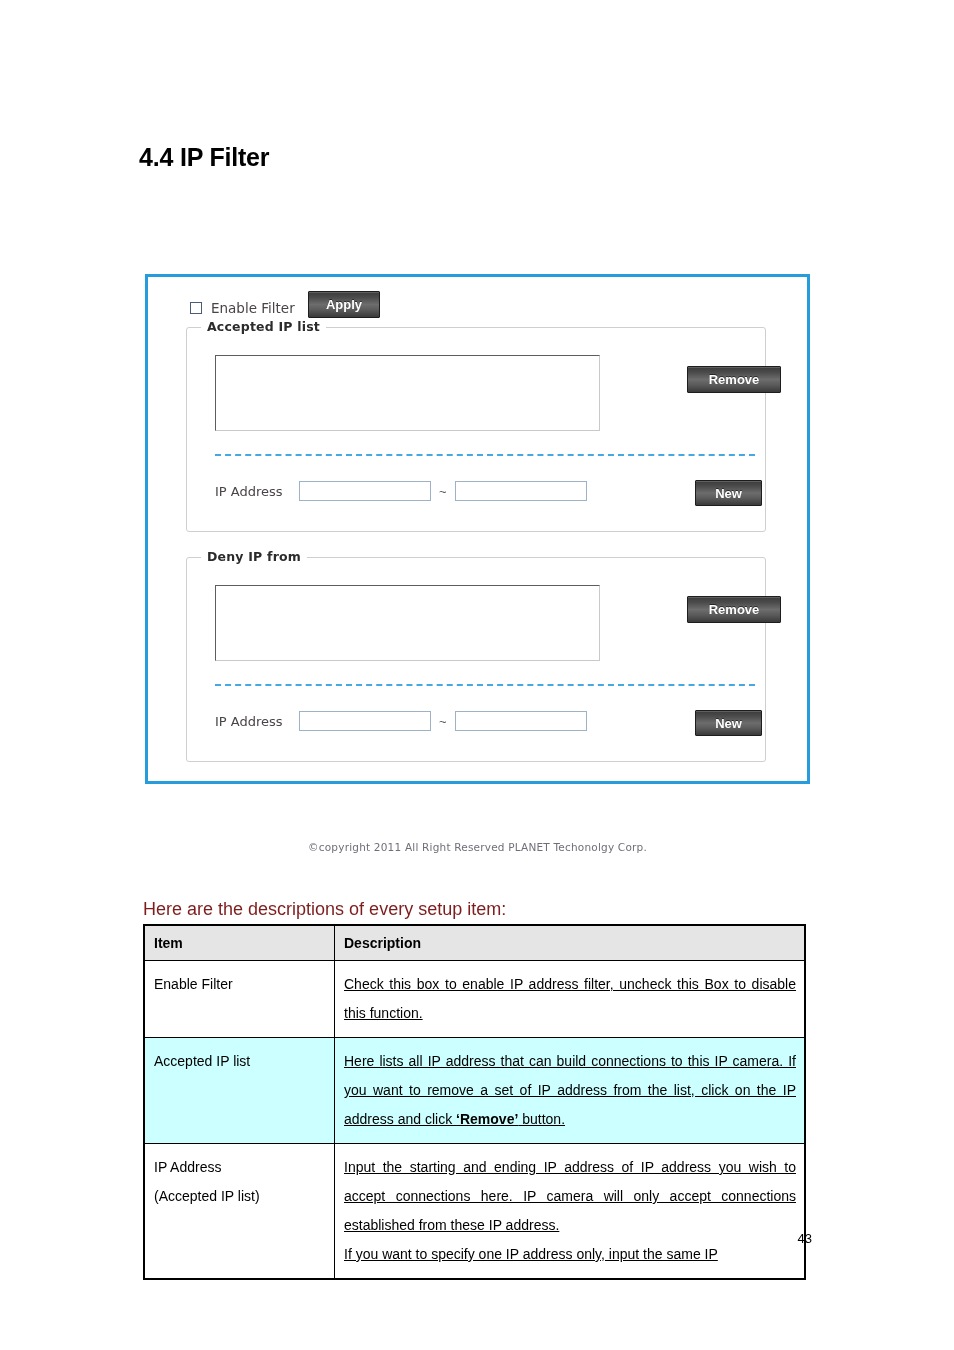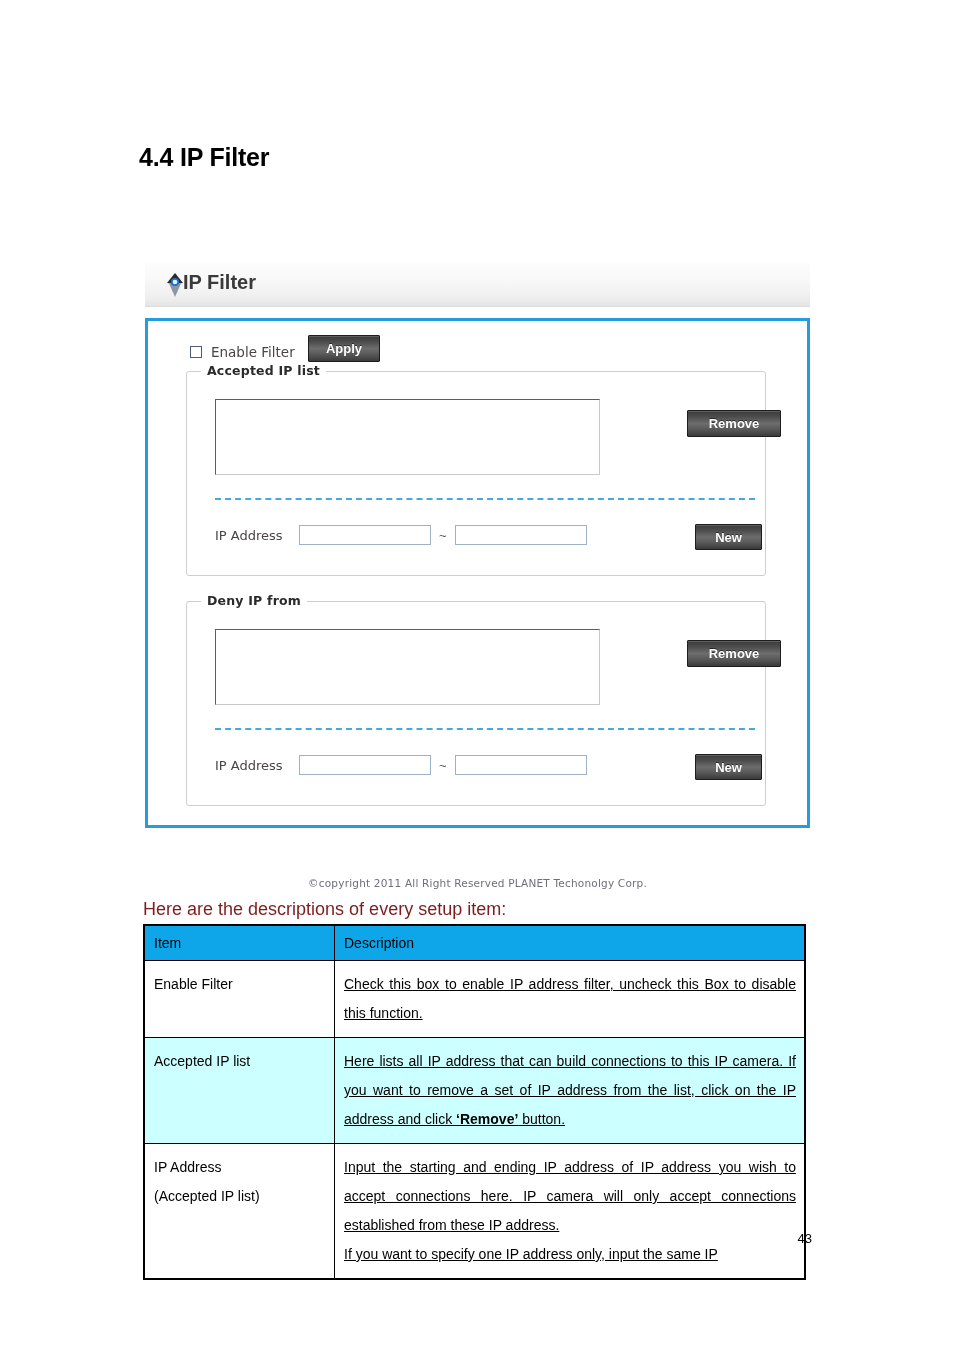--- a/index.html
+++ b/index.html
@@ -227,21 +227,20 @@
   .copyright {
     position: absolute;
     left: 145px;
     top: 841px;
     width: 665px;
     text-align: center;
     font-size: 10.5px;
     color: #6f6f7a;
     font-family: "DejaVu Sans", sans-serif;
     letter-spacing: 0.2px;
-    margin-top: 36px;
   }
 
   
   .lead {
     position: absolute;
     left: 143px;
     top: 899px;
     font-size: 18px;
     color: #7f1d1d;
   }
@@ -260,22 +259,22 @@
     border: 1px solid #000;
     vertical-align: top;
     padding: 9px 8px 9px 9px;
     font-size: 14px;
     line-height: 29px;
     font-weight: normal;
     text-align: left;
   }
   .desc-table .col-item { width: 172px; }
   .desc-table thead td {
-    background: #0ea5e9;
-    font-weight: normal;
+    background: #e5e5e5;
+    font-weight: bold;
     padding-top: 6px;
     padding-bottom: 6px;
     line-height: 22px;
   }
   .desc-table td.justify {
     text-align: justify;
     text-justify: inter-word;
     text-decoration: underline;
   }
   .row-hl td { background: #ccffff; }
@@ -295,31 +294,20 @@
 </head>
 <body>
 
 <div class="page">
 
   <h1 class="section-heading">4.4 IP Filter</h1>
 
 
   <div class="shot">
 
-    <div class="shot-header">
-      <span class="logo-icon">
-        <svg width="20" height="28" viewBox="0 0 20 28">
-          <polygon points="10,2 18,12 10,13 2,12" fill="#2a2a2a"></polygon>
-          <polygon points="10,12.5 16,12.5 10,26 4,12.5" fill="#8d96a3"></polygon>
-          <circle cx="10" cy="11" r="4.1" fill="#1b6fd0"></circle>
-          <circle cx="10" cy="11" r="2.3" fill="#e9f2fb"></circle>
-        </svg>
-      </span>
-      <span class="title">IP Filter</span>
-    </div>
 
     <div class="shot-body">
 
       <div class="enable-row">
         <span class="chk"></span>
         <span class="enable-label">Enable Filter</span>
       </div>
       <div class="btn btn-apply">Apply</div>
 
       <div class="fs fs-accepted">

